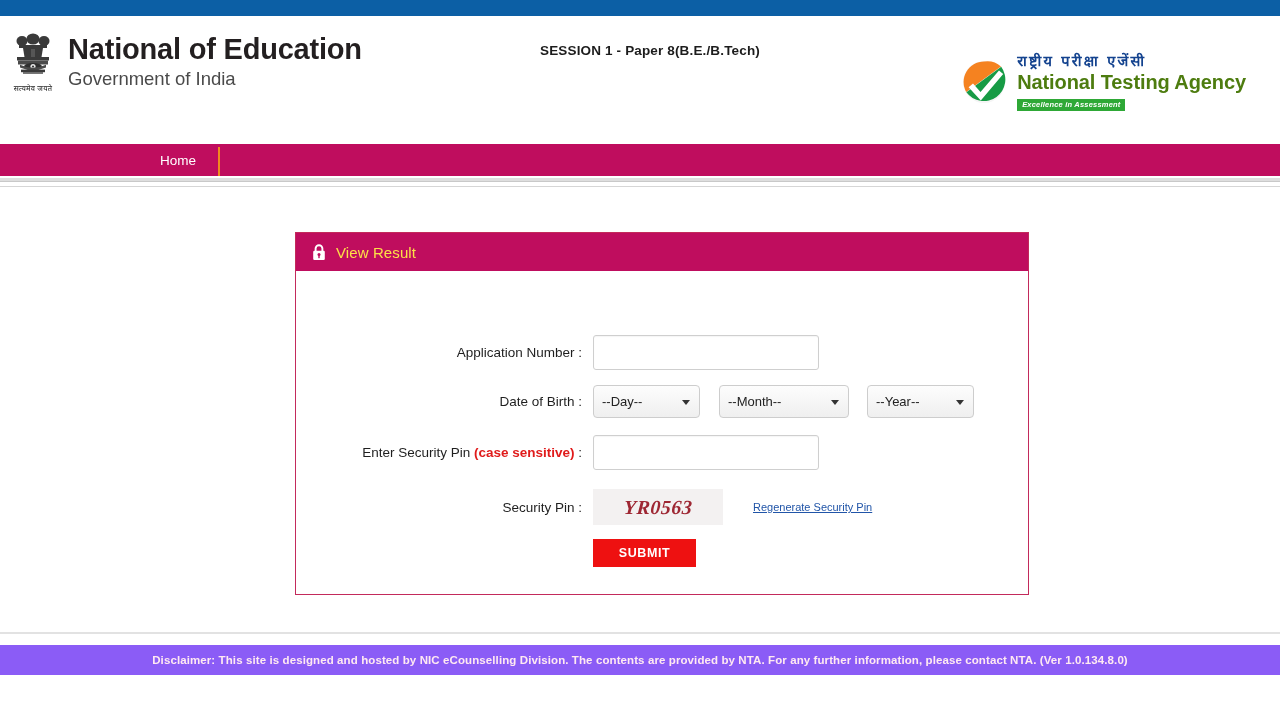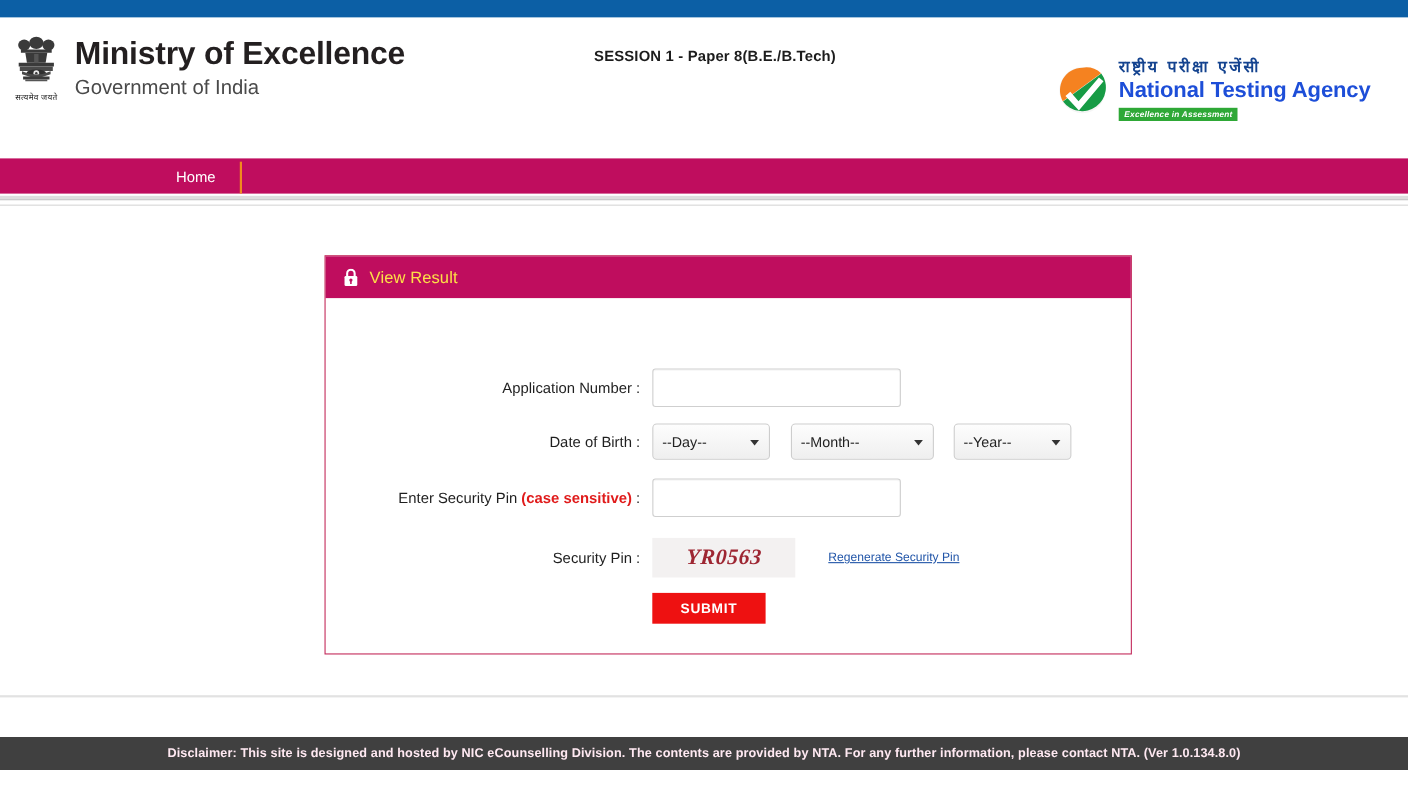--- a/index.html
+++ b/index.html
@@ -64,21 +64,21 @@
     display: flex; align-items: center;
   }
   .nta-mark { width: 48px; height: 48px; flex: 0 0 48px; }
   .nta-text { margin-left: 9px; }
   .nta-hindi {
     font-size: 14.5px; color: #14438f; font-weight: bold;
     letter-spacing: 2.2px; line-height: 1.15;
     font-family: "DejaVu Sans", sans-serif;
   }
   .nta-en {
-    font-size: 20px; color: #1d4ed8; font-weight: bold;
+    font-size: 20px; color: #4d7c0f; font-weight: bold;
     line-height: 1.12; letter-spacing: -0.1px; margin-top: 1px;
   }
   .nta-tag {
     display: inline-block; background: #2ea836; color: #ffffff;
     font-size: 7.5px; font-weight: bold; font-style: italic;
     padding: 1px 5px 1.5px 5px; margin-top: 2px; letter-spacing: .2px;
   }
 
   
   .navbar {
@@ -203,22 +203,22 @@
   }
 
   
   .footer-rule {
     position: absolute; top: 632px; left: 0;
     width: 1280px; height: 2px; background: #e2e2e2;
   }
   .footer {
     position: absolute; top: 645px; left: 0;
     width: 1280px; height: 30px;
-    background: #404040;
-    display: flex; align-items: center; justify-content: center; margin-top: 25px;
+    background: #8b5cf6;
+    display: flex; align-items: center; justify-content: center;
   }
   .footer-text {
     color: #ffe9f2; font-size: 11.5px; font-weight: bold;
     letter-spacing: .1px; text-align: center;
   }
 </style>
 </head>
 <body>
 
 <div class="page">
@@ -243,21 +243,21 @@
             <circle cx="22" cy="34.5" r="1.1" fill="#3a3a3a"></circle>
             <path d="M9 32.8 q13 6 26 0 v2.6 q-13 5.6 -26 0 z" fill="#4a4a4a"></path>
             <path d="M10 37.6 h24 v2.6 h-24 z"></path>
             <path d="M12 40.2 h20 v1.6 h-20 z" fill="#555"></path>
             <path d="M20 17 h4 v8 h-4 z" fill="#565656"></path>
           </g>
         </svg>
         <div class="emblem-motto">सत्यमेव जयते</div>
       </div>
       <div class="moe-text">
-        <div class="moe-title">Ministry of Excellence</div>
+        <div class="moe-title">National of Education</div>
         <div class="moe-sub">Government of India</div>
       </div>
     </div>
 
     <div class="exam-title">
       <div>SESSION 1 - Paper 8(B.E./B.Tech)</div>
     </div>
 
     <div class="nta-block">
       <svg class="nta-mark" viewBox="0 0 48 48">

